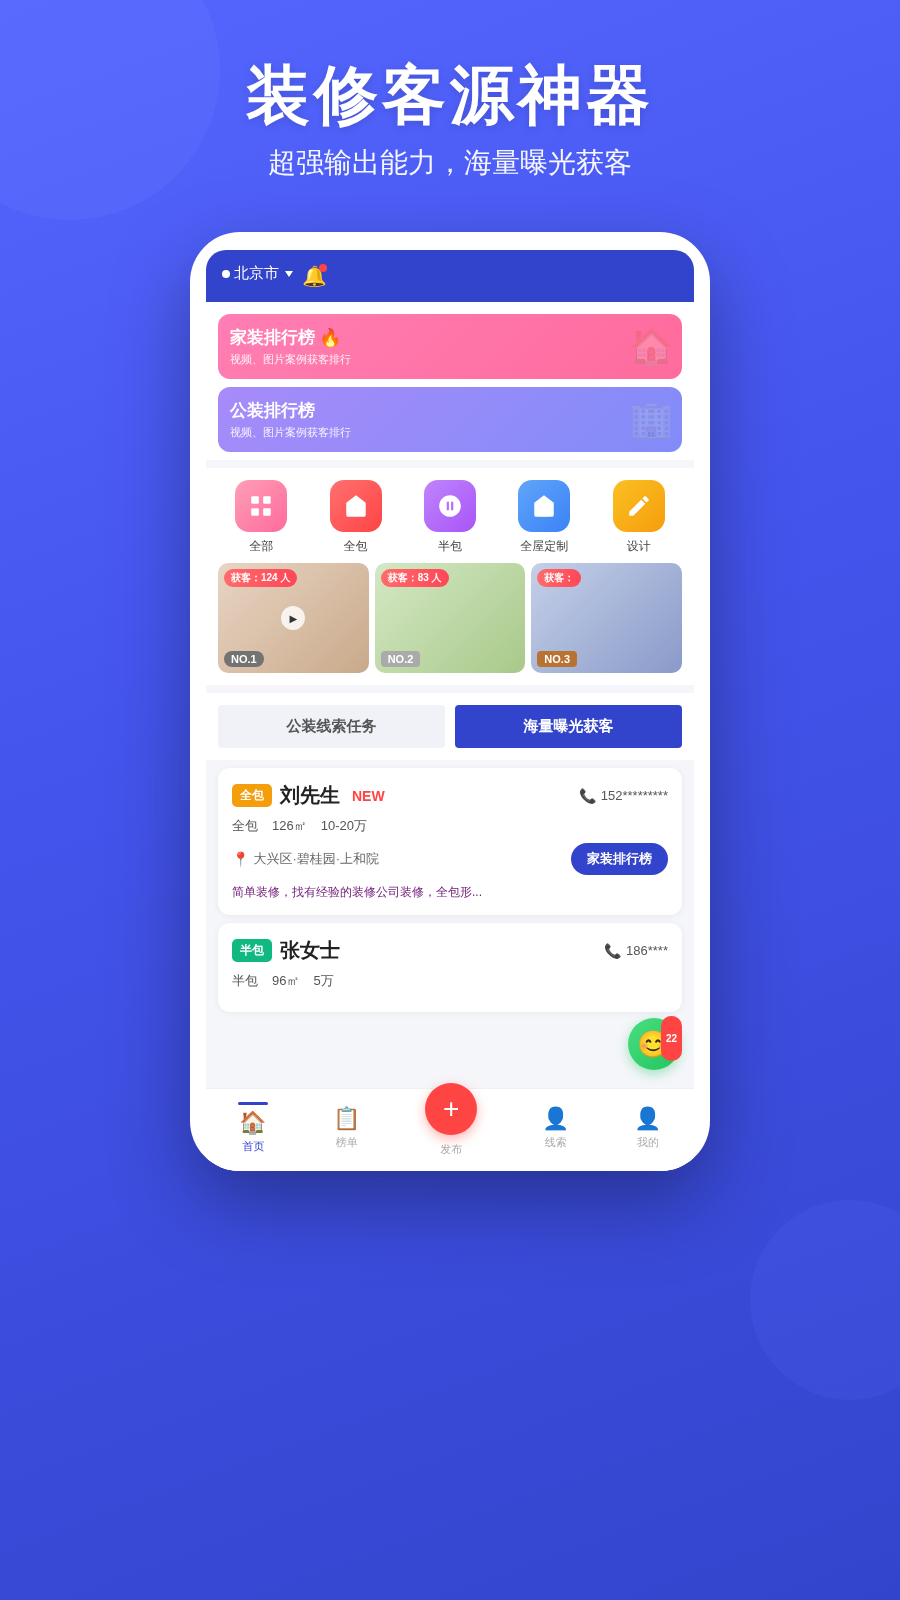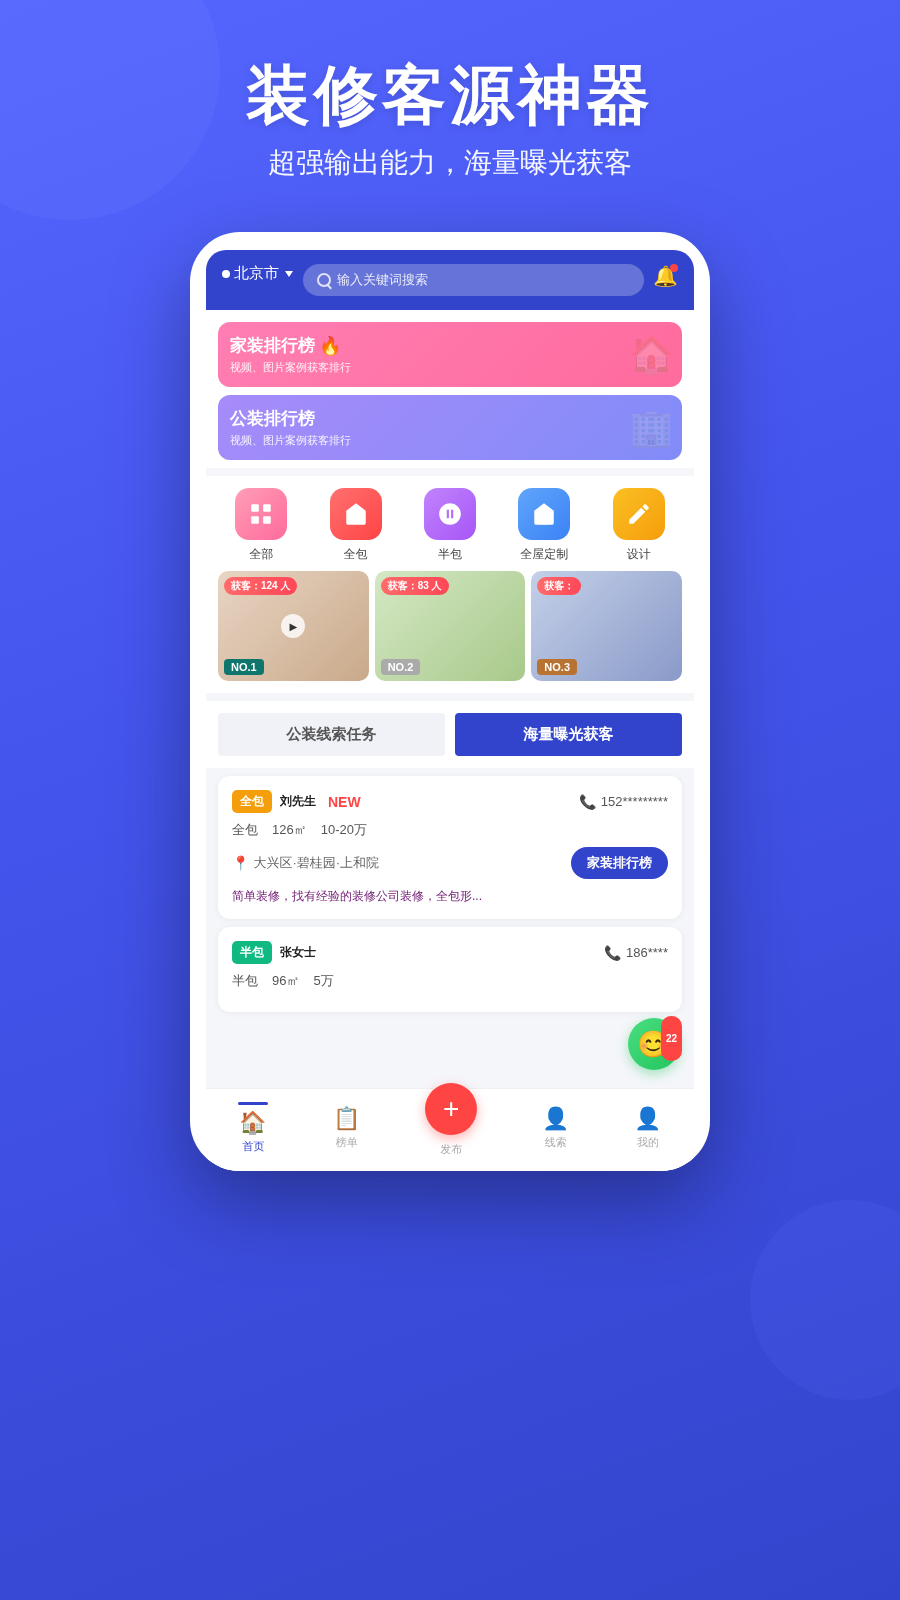--- a/index.html
+++ b/index.html
@@ -301,21 +301,21 @@
     .work-rank {
       position: absolute;
       bottom: 6px; left: 6px;
       background: rgba(0,0,0,0.5);
       color: #fff;
       font-size: 11px;
       padding: 2px 7px;
       border-radius: 4px;
       font-weight: 700;
     }
-    .work-rank-1 { background: #0f766e; }
+    .work-rank-1 { background: #737373; border-radius: 8px; }
     .work-rank-2 { background: #aaa; }
     .work-rank-3 { background: #b87333; }
     .play-btn {
       width: 24px; height: 24px;
       background: rgba(255,255,255,0.8);
       border-radius: 50%;
       display: flex;
       align-items: center;
       justify-content: center;
       font-size: 10px;
@@ -369,21 +369,21 @@
     .lead-tag {
       padding: 3px 8px;
       border-radius: 5px;
       font-size: 12px;
       font-weight: 700;
       color: #fff;
     }
     .tag-orange { background: #f59e0b; }
     .tag-green { background: #10b981; }
     .lead-name {
-      font-size: 12px;
+      font-size: 20px;
       font-weight: 700;
       color: #222;
     }
     .lead-new {
       color: #ff4444;
       font-size: 14px;
       font-weight: 700;
       margin-left: 4px;
     }
     .lead-phone {
@@ -525,24 +525,20 @@
 </div>
 
 <div class="phone-wrapper">
   <div class="phone-frame">
 
     <div class="phone-top-bar">
       <div class="location-btn">
         <div class="location-dot"></div>
         <span>北京市</span>
         <div class="chevron-down"></div>
-      </div>
-      <div class="search-bar">
-        <div class="search-icon-circle"></div>
-        <span style="font-size:13px;">输入关键词搜索</span>
       </div>
       <div class="bell-icon">
         🔔
         <div class="bell-dot"></div>
       </div>
     </div>
 
     <div class="phone-content">
 
       <div class="banner-section">

